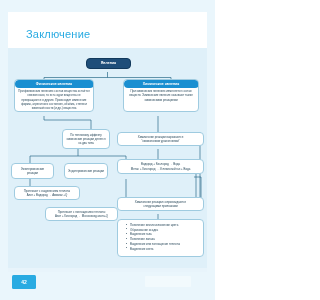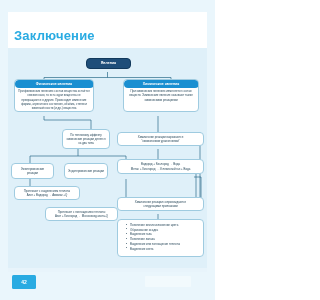--- a/index.html
+++ b/index.html
@@ -28,24 +28,24 @@
     position: absolute;
     left: 8px;
     top: 12px;
     width: 199px;
     height: 36px;
     background: #ffffff;
     z-index: 4;
   }
   .slide-title {
     position: absolute;
-    left: 14px;
+    left: 26px;
     top: 28px;
-    font-size: 13px;
-    font-weight: bold;
+    font-size: 11px;
+    font-weight: normal;
     letter-spacing: 0.2px;
     color: #29abe2;
     z-index: 5;
     white-space: nowrap;
   }
 
   
   .body-panel {
     position: absolute;
     left: 8px;

